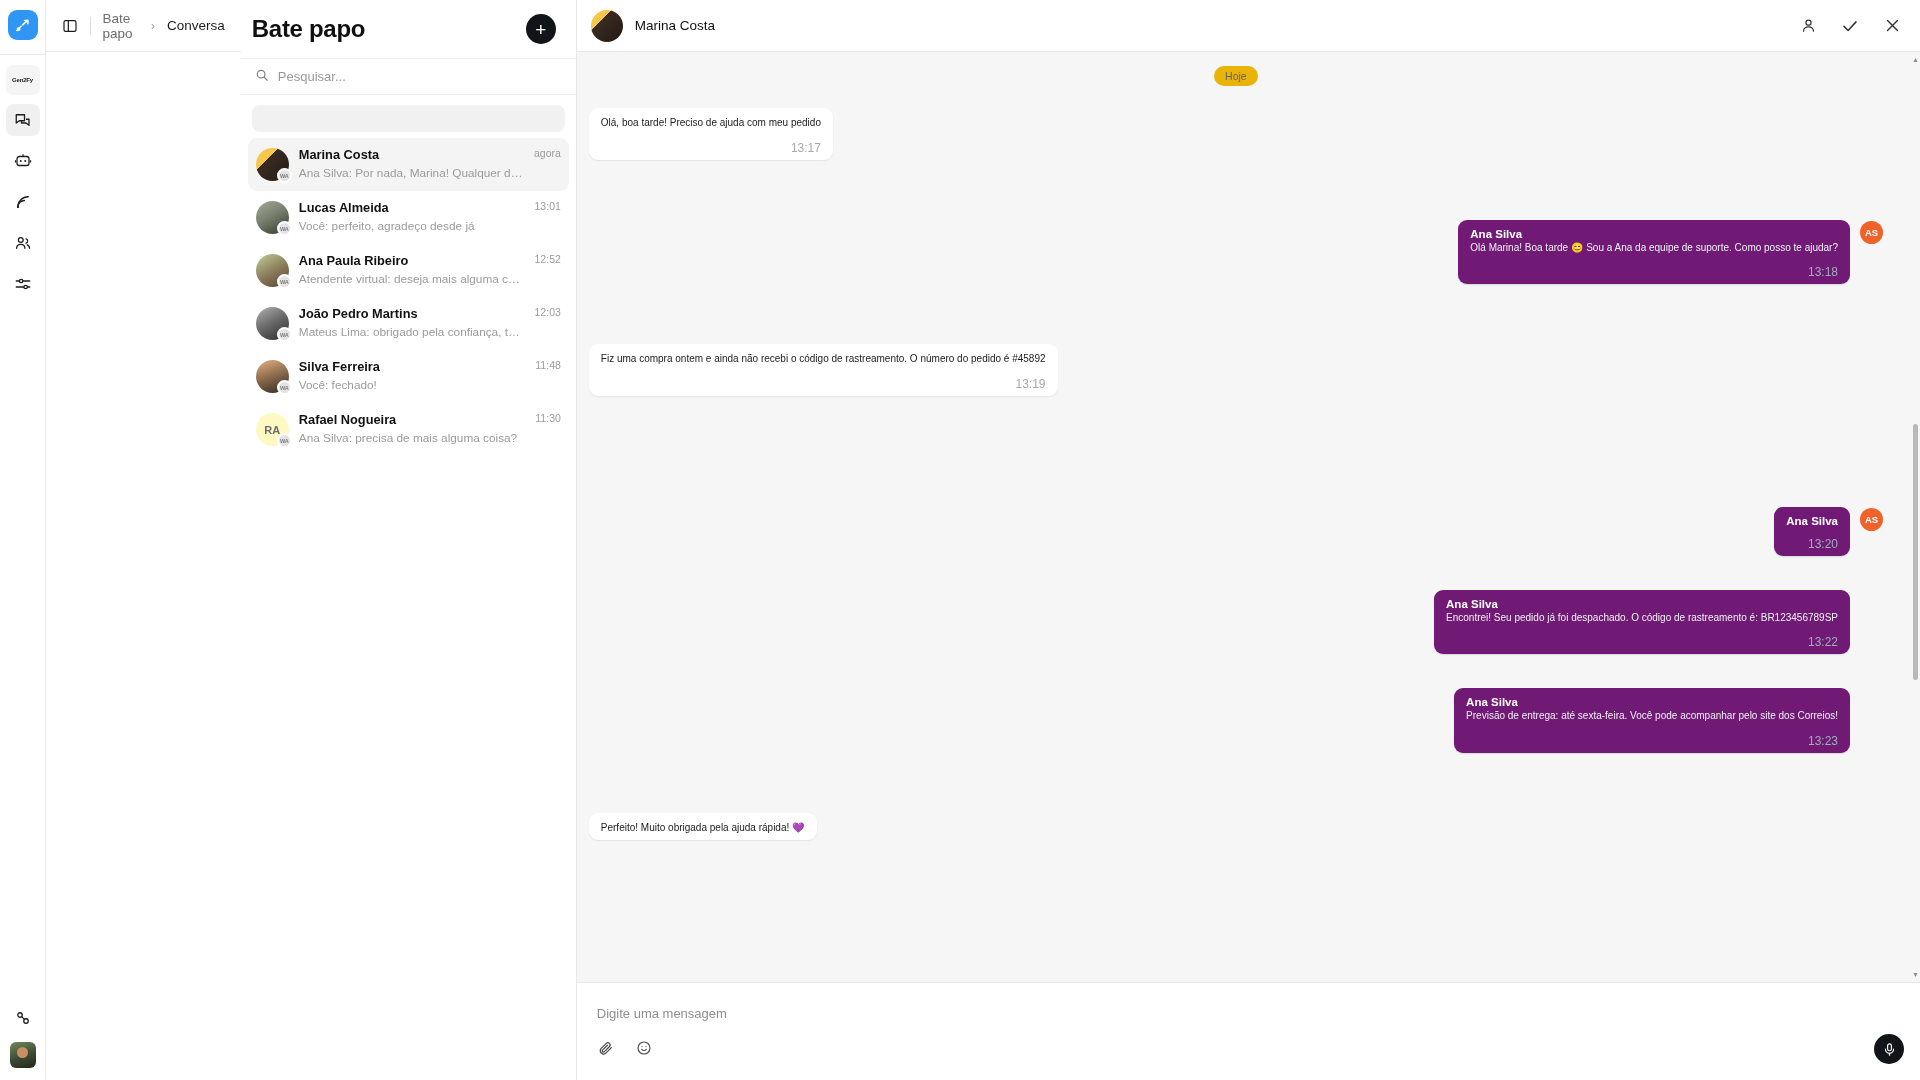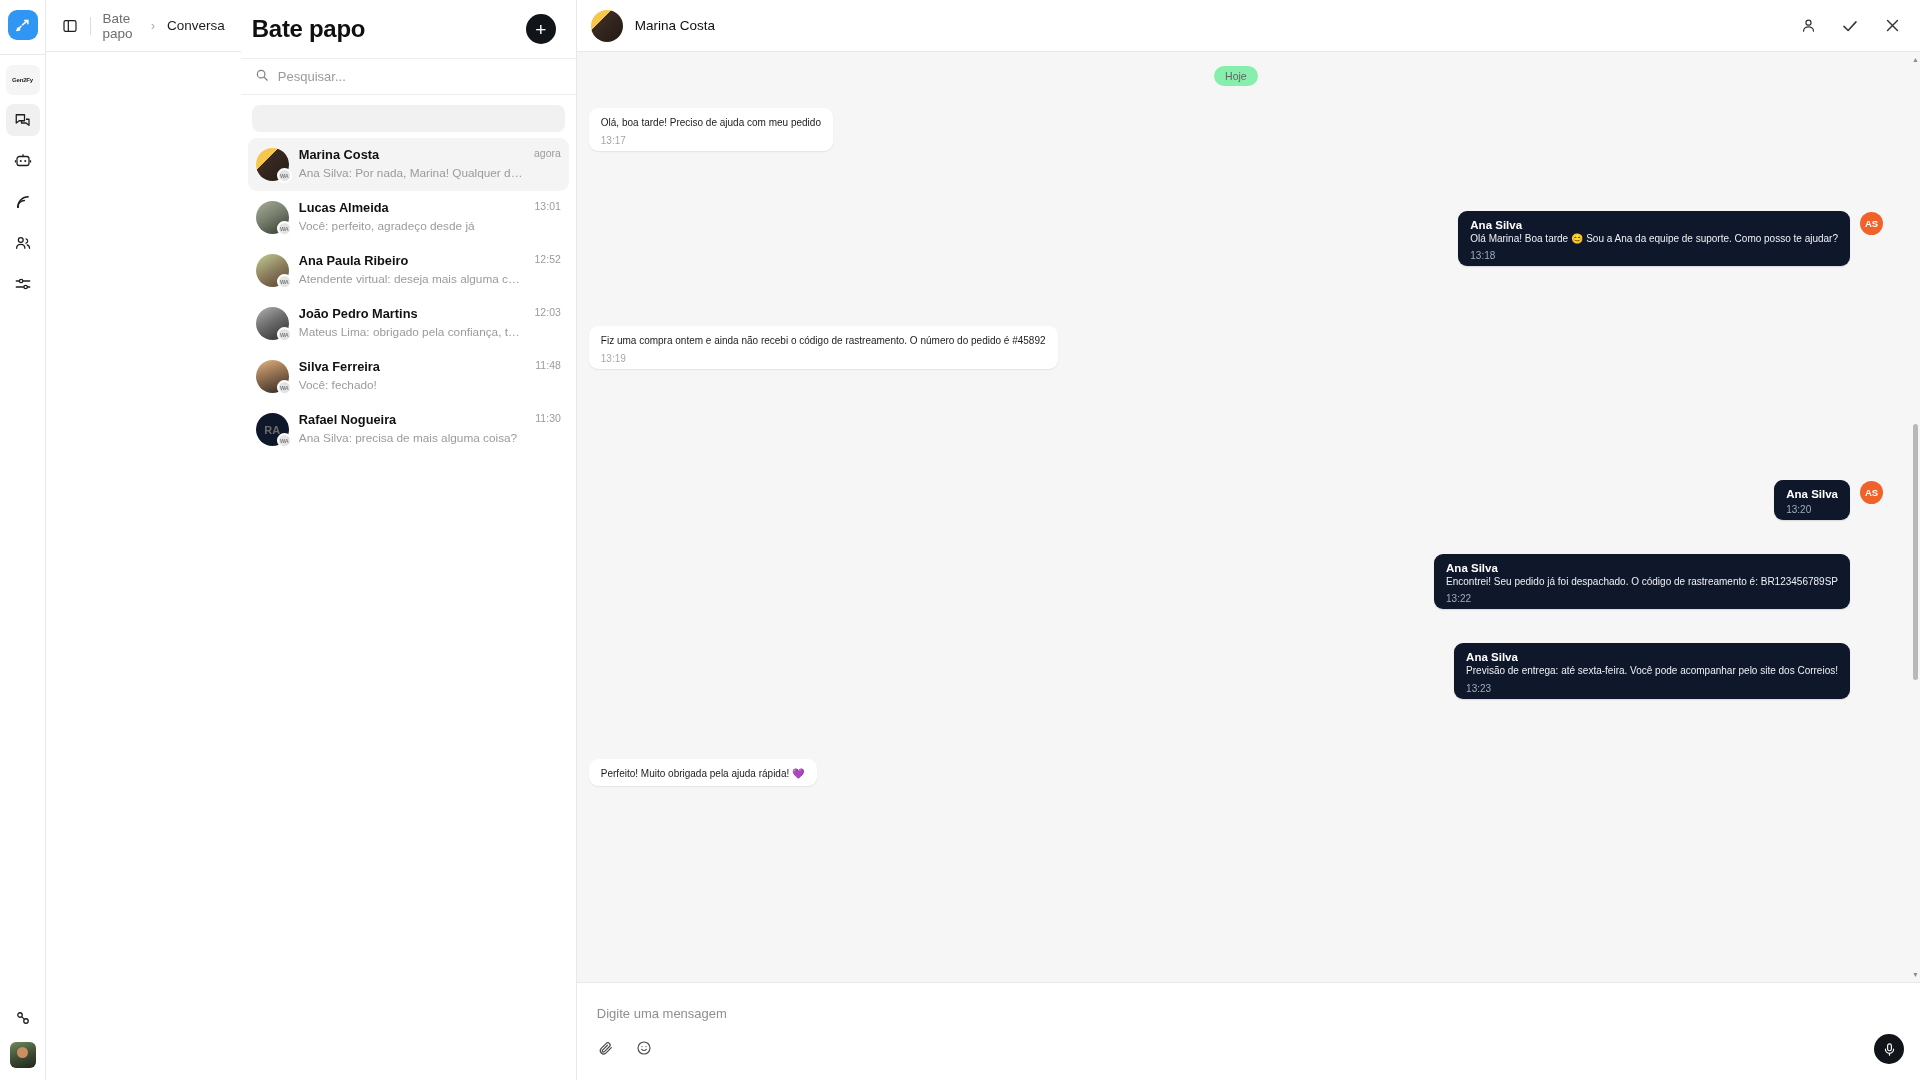--- a/index.html
+++ b/index.html
@@ -100,21 +100,21 @@
   .conv-list { flex: 1 1 auto; overflow-y: auto; padding: 0 7px; min-height: 0; }
   .conv {
     display: flex; align-items: center; gap: 10px; height: 53px;
     padding: 0 8px; border-radius: 9px; cursor: pointer;
   }
   .conv.selected { background: #f4f4f4; }
   .conv-av-wrap { position: relative; flex: 0 0 33px; width: 33px; height: 33px; }
   .conv-av {
     width: 33px; height: 33px; border-radius: 50%; overflow: hidden;
     display: flex; align-items: center; justify-content: center;
-    font-size: 11px; font-weight: 600; color: #6b6b6b; background: #0f172a;
+    font-size: 11px; font-weight: 600; color: #6b6b6b; background: #fef9c3;
   }
   .wa-badge {
     position: absolute; right: -3px; bottom: -2px;
     width: 15px; height: 15px; border-radius: 50%; background: #e3e3e3;
     border: 2px solid #fff; display: flex; align-items: center; justify-content: center;
     font-size: 5.5px; font-weight: 700; color: #7c7c7c; letter-spacing: -.1px;
   }
   .conv-text { flex: 1 1 auto; min-width: 0; }
   .conv-name { font-size: 12.8px; font-weight: 600; color: #111; line-height: 1.45; }
   .conv-prev {
@@ -137,33 +137,33 @@
   .hicon { width: 20px; height: 20px; display: flex; align-items: center; justify-content: center; cursor: pointer; }
 
   
   .msgs-wrap { flex: 1 1 auto; position: relative; min-height: 0; display: flex; }
   .msgs {
     flex: 1 1 auto; overflow-y: auto; padding: 14px 28px 14px 12px;
     display: flex; flex-direction: column; min-height: 0;
   }
   .daypill-row { display: flex; justify-content: center; margin-bottom: 22px; }
   .daypill {
-    background: #86efac; color: #636363; font-size: 10.5px;
+    background: #eab308; color: #636363; font-size: 10.5px;
     padding: 4px 11px; border-radius: 10px;
   }
   .row { display: flex; margin-bottom: 16px; align-items: flex-start; }
   .row.in { justify-content: flex-start; padding-left: 0; }
   .row.out { justify-content: flex-end; }
   .bubble { position: relative; border-radius: 9px; padding: 8px 12px 5px 12px; max-width: 480px; }
   .bubble.in { background: #fff; box-shadow: 0 1px 1.5px rgba(0,0,0,.08); }
-  .bubble.out { background: #0f172a; box-shadow: 0 1px 1.5px rgba(0,0,0,.12); }
+  .bubble.out { background: #701a75; box-shadow: 0 1px 1.5px rgba(0,0,0,.12); }
   .b-sender { font-size: 11.5px; font-weight: 700; color: #fff; margin-bottom: 1px; }
   .b-text { font-size: 10px; line-height: 1.45; color: #1b1b1b; }
   .bubble.out .b-text { color: #eef1f4; }
-  .b-time { font-size: 10px; color: #a8a8a8; margin-top: 4px; }
+  .b-time { font-size: 12px; color: #a8a8a8; text-align: right; margin-top: 10px; }
   .bubble.out .b-time { color: #9fadbd; }
   .out-av {
     width: 23px; height: 23px; border-radius: 50%; background: #f0622a;
     color: #fff; font-size: 9.5px; font-weight: 700;
     display: flex; align-items: center; justify-content: center;
     margin-left: 10px; flex: 0 0 23px; margin-top: 1px;
   }
   .spacer-lg { height: 95px; flex: 0 0 95px; }
   .spacer-md { height: 44px; flex: 0 0 44px; }
   .spacer-sm { height: 18px; flex: 0 0 18px; }

